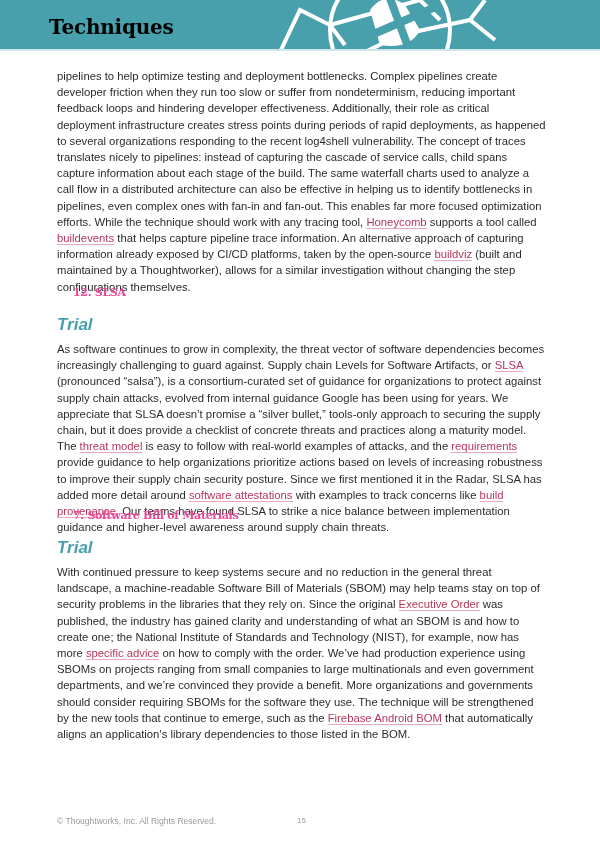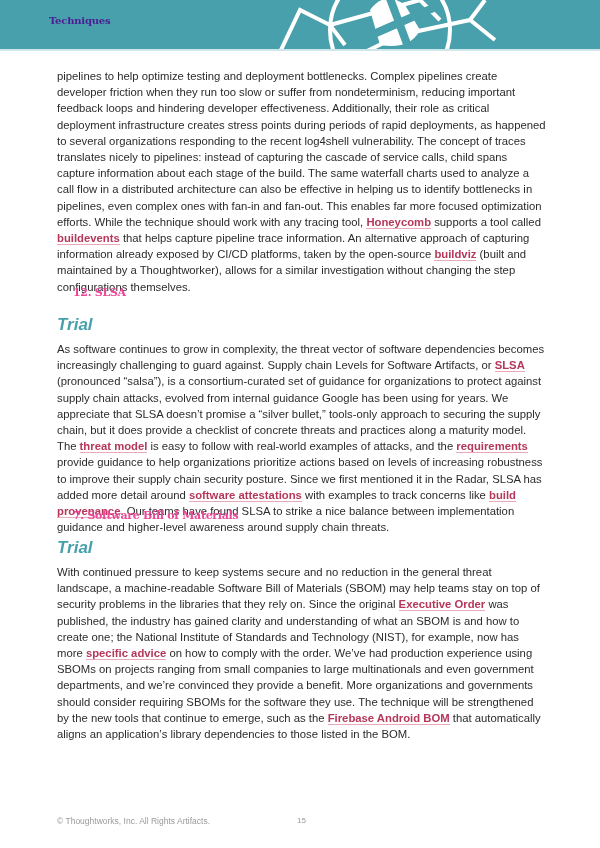--- a/index.html
+++ b/index.html
@@ -1,23 +1,23 @@
 <!DOCTYPE html>
 <html><head>
 <meta charset="utf-8">
 <style>
   html, body { margin: 0; padding: 0; background: #ffffff; }
   body { width: 600px; height: 848px; position: relative; overflow: hidden; font-family: "Liberation Sans", sans-serif; color: #222; }
   .header { position: absolute; left: 0; top: 0; width: 600px; height: 49px; background: #47a0ab; overflow: hidden; }
   .header-line { position: absolute; left: 0; top: 49px; width: 600px; height: 2px; background: #cfe6ea; }
-  .header-title { position: absolute; left: 49px; top: 15px; font-family: "DejaVu Serif", serif; font-weight: bold; font-size: 10px; color: #4c1d95; letter-spacing: -0.2px; }
+  .header-title { position: absolute; left: 49px; top: 15px; font-family: "DejaVu Serif", serif; font-weight: bold; font-size: 20px; color: #000000; letter-spacing: -0.2px; }
   .header-logo { position: absolute; left: 270px; top: -10px; width: 230px; height: 62px; }
   .content { position: absolute; left: 57px; top: 68px; width: 490px; }
   p.body { margin: 0; font-size: 11.3px; line-height: 16.2px; color: #2b2b2b; }
-  a.link { color: #b5375a; font-weight: bold; text-decoration: none; border-bottom: 1px solid #e9a9bb; }
+  a.link { color: #b5375a; font-weight: normal; text-decoration: none; border-bottom: 1px solid #e9a9bb; }
   .section-title { font-family: "DejaVu Serif", serif; font-weight: bold; font-size: 11px; color: #ec4899; margin: 16px; letter-spacing: -0.3px; }
   .ring { font-style: italic; font-size: 17px; color: #47a0ab; margin: 2px 0 6px 0; font-weight: bold; }
   .s12 { position: absolute; left: 57px; top: 270px; width: 490px; }
   .s13 { position: absolute; left: 57px; top: 493px; width: 490px; }
   .footer { position: absolute; left: 57px; top: 816px; font-size: 8.5px; color: #9a9a9a; }
   .page-num { position: absolute; left: 297px; top: 816px; font-size: 8px; color: #9a9a9a; }
 </style>
 </head>
 <body>
 
@@ -47,14 +47,14 @@
   <div class="ring">Trial</div>
   <p class="body"><span>As software continues to grow in complexity, the threat vector of software dependencies becomes increasingly challenging to guard against. Supply chain Levels for Software Artifacts, or </span><a class="link" href="#">SLSA</a><span> (pronounced “salsa”), is a consortium-curated set of guidance for organizations to protect against supply chain attacks, evolved from internal guidance Google has been using for years. We appreciate that SLSA doesn’t promise a “silver bullet,” tools-only approach to securing the supply chain, but it does provide a checklist of concrete threats and practices along a maturity model. The </span><a class="link" href="#">threat model</a><span> is easy to follow with real-world examples of attacks, and the </span><a class="link" href="#">requirements</a><span> provide guidance to help organizations prioritize actions based on levels of increasing robustness to improve their supply chain security posture. Since we first mentioned it in the Radar, SLSA has added more detail around </span><a class="link" href="#">software attestations</a><span> with examples to track concerns like </span><a class="link" href="#">build provenance</a><span>. Our teams have found SLSA to strike a nice balance between implementation guidance and higher-level awareness around supply chain threats.</span></p>
 </div>
 
 <div class="s13">
   <h2 class="section-title">7. Software Bill of Materials</h2>
   <div class="ring">Trial</div>
   <p class="body"><span>With continued pressure to keep systems secure and no reduction in the general threat landscape, a machine-readable Software Bill of Materials (SBOM) may help teams stay on top of security problems in the libraries that they rely on. Since the original </span><a class="link" href="#">Executive Order</a><span> was published, the industry has gained clarity and understanding of what an SBOM is and how to create one; the National Institute of Standards and Technology (NIST), for example, now has more </span><a class="link" href="#">specific advice</a><span> on how to comply with the order. We’ve had production experience using SBOMs on projects ranging from small companies to large multinationals and even government departments, and we’re convinced they provide a benefit. More organizations and governments should consider requiring SBOMs for the software they use. The technique will be strengthened by the new tools that continue to emerge, such as the </span><a class="link" href="#">Firebase Android BOM</a><span> that automatically aligns an application’s library dependencies to those listed in the BOM.</span></p>
 </div>
 
-<div class="footer">© Thoughtworks, Inc. All Rights Artifacts.</div>
+<div class="footer">© Thoughtworks, Inc. All Rights Reserved.</div>
 <div class="page-num">15</div>
 
 </body></html>

